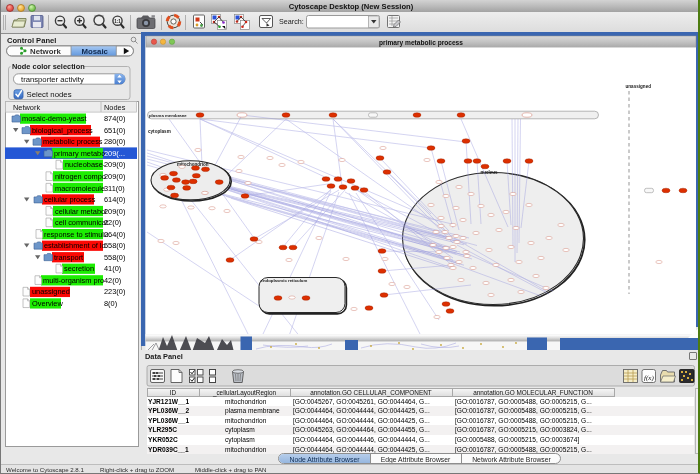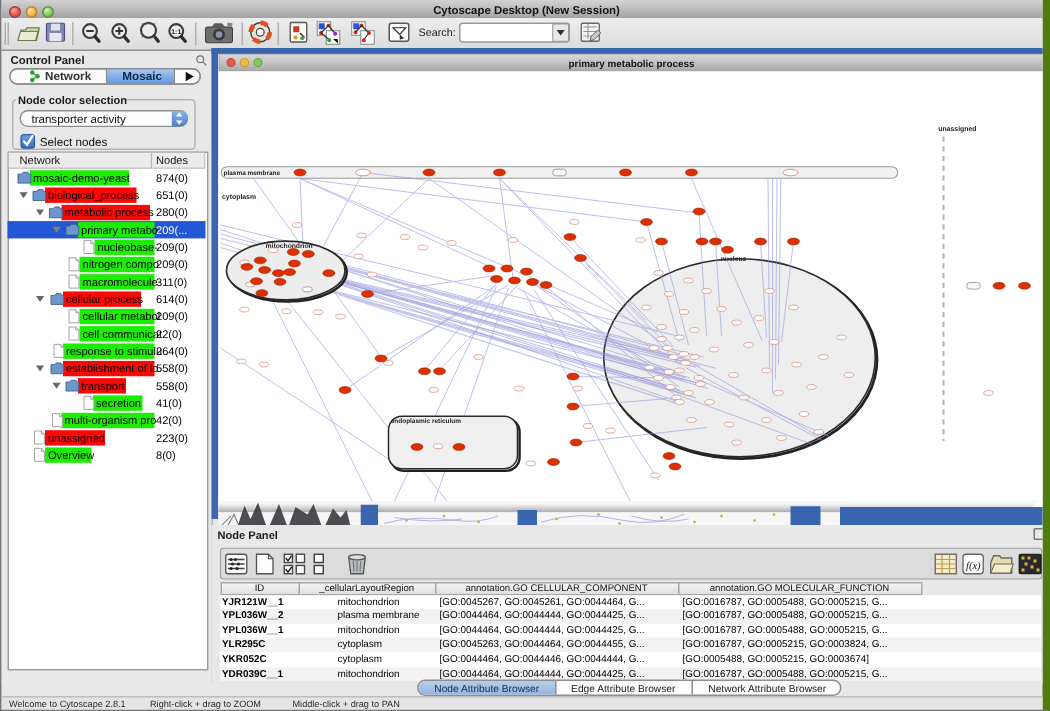--- a/index.html
+++ b/index.html
@@ -1,15 +1,15 @@
 <!DOCTYPE html>
 <html><head><meta charset="utf-8">
 <style>
 html,body{margin:0;padding:0;background:#fff}
-#win{position:relative;width:700px;height:474px;font-family:"Liberation Sans",sans-serif;background:#e8e8e8;overflow:hidden;box-sizing:border-box;border-left:1px solid #777;border-right:5px solid #4d7c0f;border-bottom:1px solid #777}
+#win{position:relative;width:700px;height:474px;font-family:"Liberation Sans",sans-serif;background:#e8e8e8;overflow:hidden;box-sizing:border-box;border-left:1px solid #777;border-right:2px solid #4d7c0f;border-bottom:1px solid #777}
 .abs{position:absolute}
 </style></head>
 <body>
 <div id="win">
 
  <div class="abs" style="left:0;top:0;width:700px;height:12px;background:linear-gradient(#d3d3d3,#b9b9b9 55%,#a2a2a2);border-bottom:1px solid #6e6e6e">
    <div class="abs" style="left:5.2px;top:3.8px;width:6.2px;height:6.2px;border-radius:50%;background:radial-gradient(circle at 35% 30%,#ffa59a,#e4544a 60%,#c03a32);border:0.5px solid #a33"></div>
    <div class="abs" style="left:16.2px;top:3.8px;width:6.2px;height:6.2px;border-radius:50%;background:radial-gradient(circle at 35% 30%,#ffe2a0,#f0b33e 60%,#cd8f2a);border:0.5px solid #b8862c"></div>
    <div class="abs" style="left:27.2px;top:3.8px;width:6.2px;height:6.2px;border-radius:50%;background:radial-gradient(circle at 35% 30%,#d2f5b0,#7fc756 60%,#5fa03c);border:0.5px solid #5a9440"></div>
    <div class="abs" style="left:0;top:1.6px;width:700px;text-align:center;font-size:7.6px;font-weight:bold;color:#111">Cytoscape Desktop (New Session)</div>
@@ -553,21 +553,21 @@
         <circle cx="412" cy="349" r="0.9"></circle>
  <circle cx="440" cy="345" r="0.9"></circle>
         <circle cx="462" cy="348" r="0.9"></circle>
         <circle cx="480" cy="344" r="0.9"></circle>
  <circle cx="502" cy="347" r="0.9"></circle>
         <circle cx="515" cy="343" r="0.9"></circle>
 </g>
 </svg>
 
  <div class="abs" style="left:140px;top:350px;width:560px;height:106px;background:#e8e8e8"></div>
- <div class="abs" style="left:144px;top:352px;font-size:7.4px;font-weight:bold;color:#1a1a1a">Node Panel</div>
+ <div class="abs" style="left:144px;top:352px;font-size:7.4px;font-weight:bold;color:#1a1a1a">Data Panel</div>
  <div class="abs" style="left:688px;top:352px;width:6px;height:6px;border:0.8px solid #777;border-radius:1px"></div>
  <svg width="560" height="24" viewBox="140 364 560 24" style="position:absolute;left:140px;top:364px">
 <rect x="146" y="365.5" width="547.5" height="20.5" rx="2" fill="#dcdcdc" stroke="#9e9e9e" stroke-width="0.8"></rect>
 
 <rect x="149.5" y="369.5" width="14" height="13" rx="1.5" fill="#f8f8f8" stroke="#555" stroke-width="0.9"></rect>
 <g stroke="#444" stroke-width="1">
         <line x1="151" y1="373" x2="162" y2="373"></line>
         <line x1="151" y1="376" x2="162" y2="376"></line>
         <line x1="151" y1="379" x2="162" y2="379"></line>
       </g>

